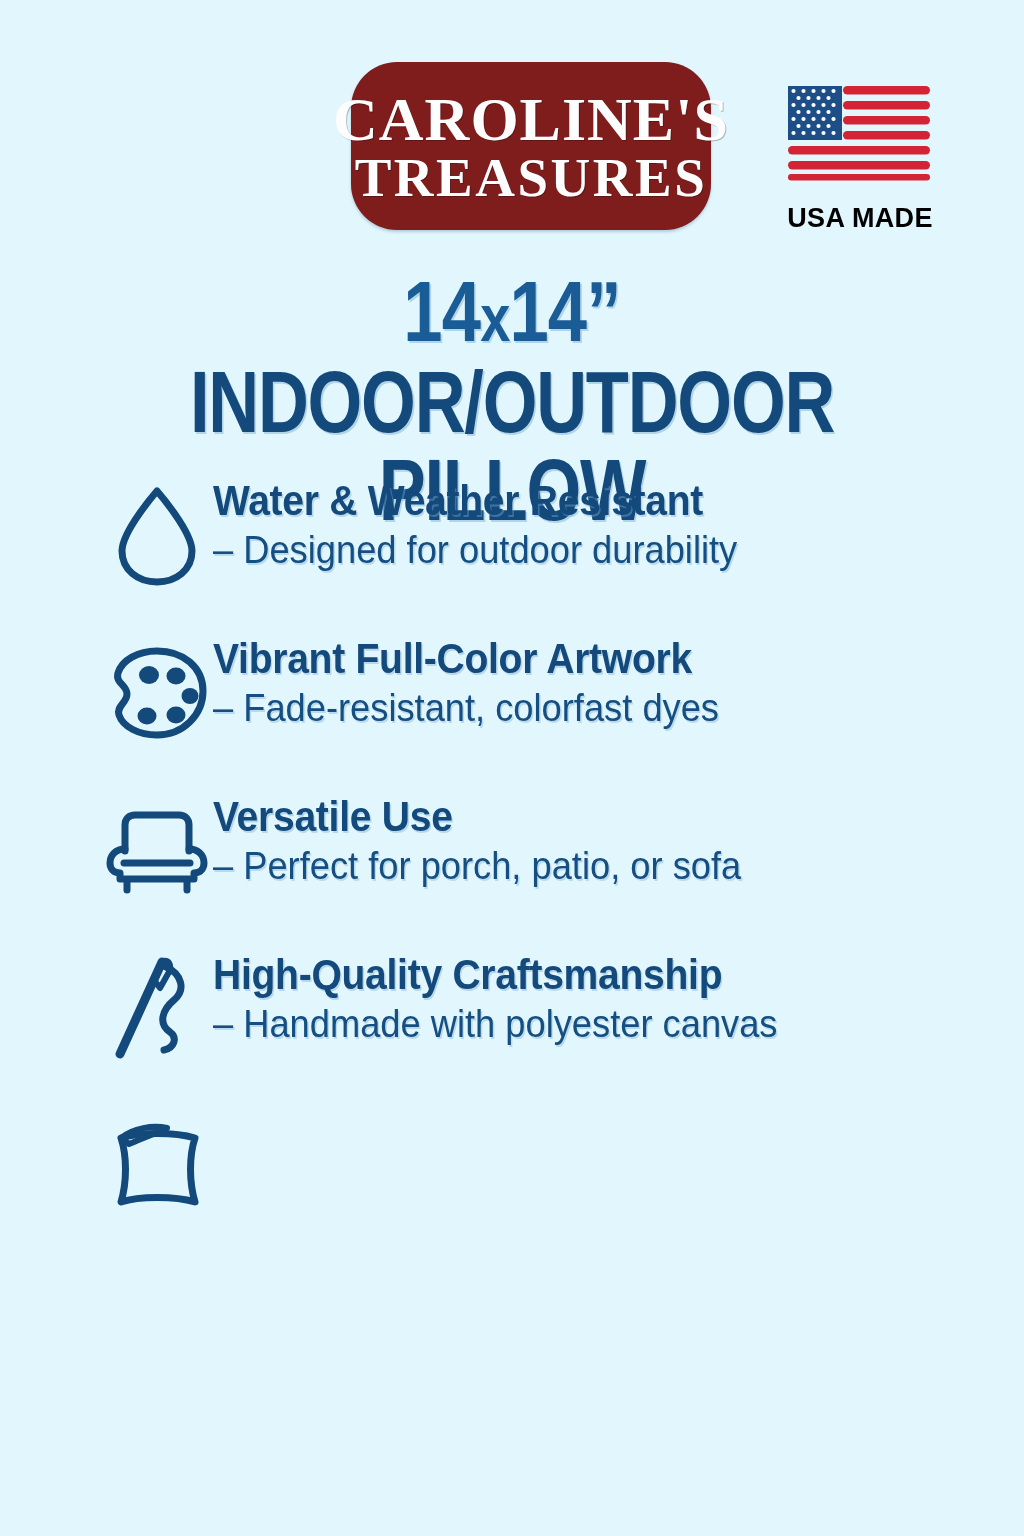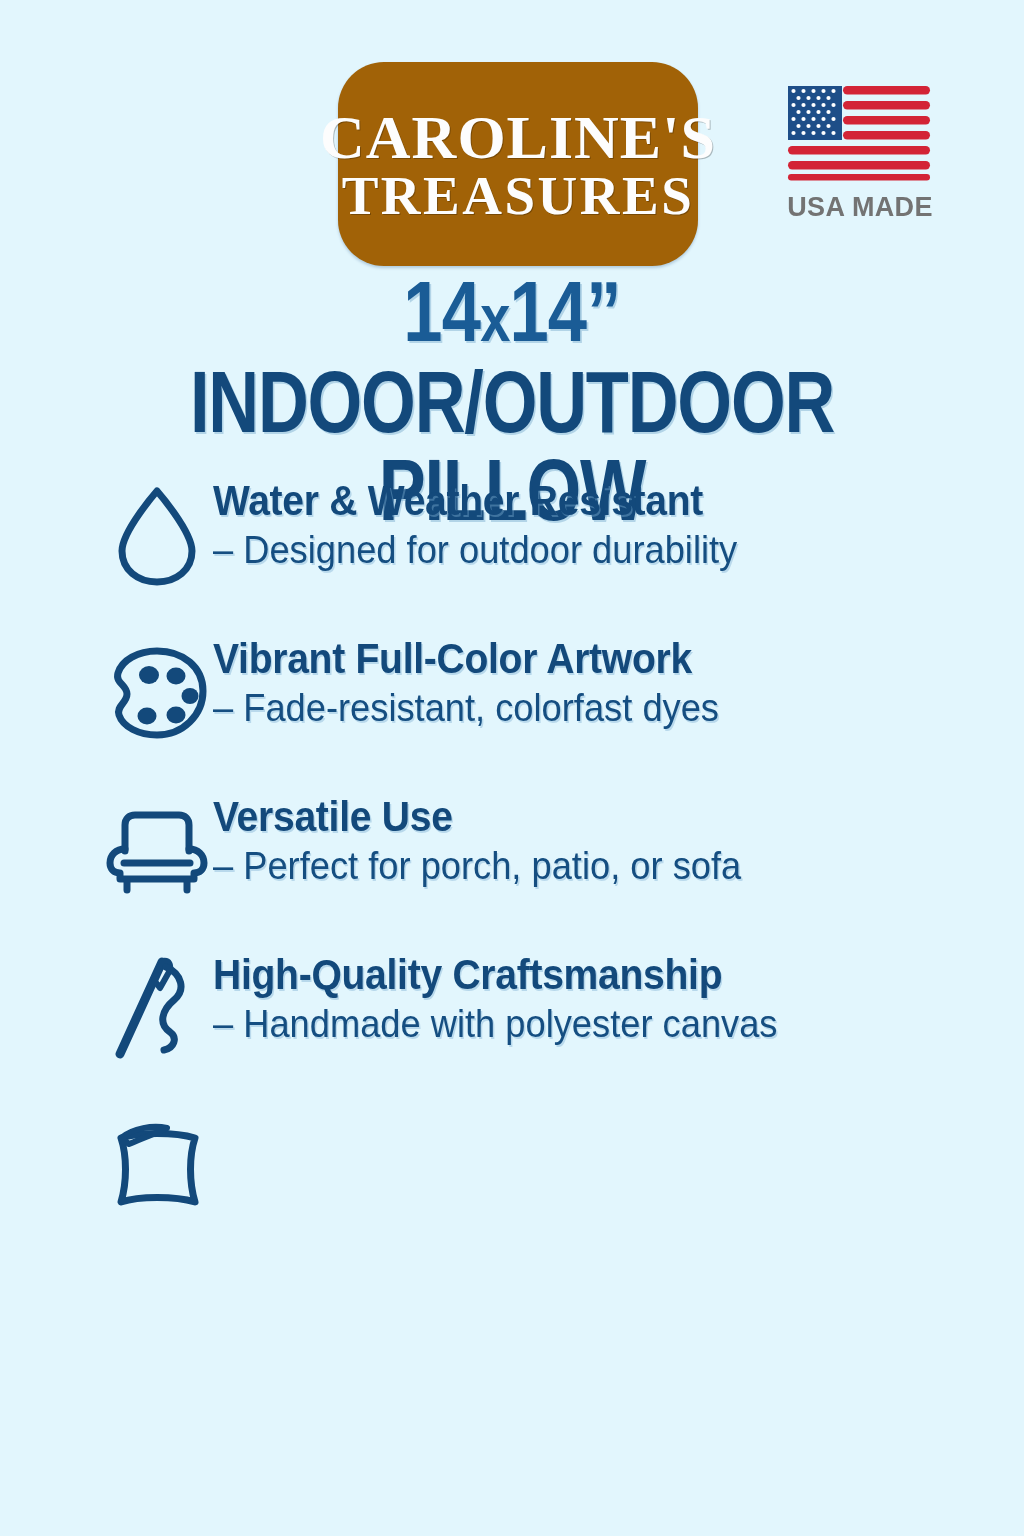--- a/index.html
+++ b/index.html
@@ -19,25 +19,25 @@
   .header {
     position: absolute;
     top: 62px;
     left: 0;
     width: 1024px;
     height: 175px;
   }
 
   .logo-box {
     position: absolute;
-    left: 338px;
+    left: 351px;
     top: 0px;
     width: 360px;
-    height: 204px;
-    background: #a16207;
+    height: 168px;
+    background: #7f1d1d;
     border-radius: 46px;
     display: flex;
     flex-direction: column;
     align-items: center;
     justify-content: center;
     box-shadow: 0 2px 3px rgba(30,80,130,0.25);
   }
   .logo-line1 {
     font-family: "Liberation Serif", serif;
     font-weight: bold;
@@ -64,24 +64,24 @@
     top: 22px;
     width: 148px;
     text-align: center;
   }
   .flag {
     width: 146px;
     height: 97px;
     position: relative;
   }
   .usa-label {
-    margin-top: 11px;
-    font-family: "Liberation Sans", sans-serif;
-    font-weight: bold;
-    color: #737373;
+    margin-top: 22px;
+    font-family: "Liberation Sans", sans-serif;
+    font-weight: bold;
+    color: #000000;
     font-size: 27px;
     letter-spacing: 0.3px;
   }
 
   
   .size-title {
     position: absolute;
     top: 268px;
     left: 0;
     width: 1024px;

